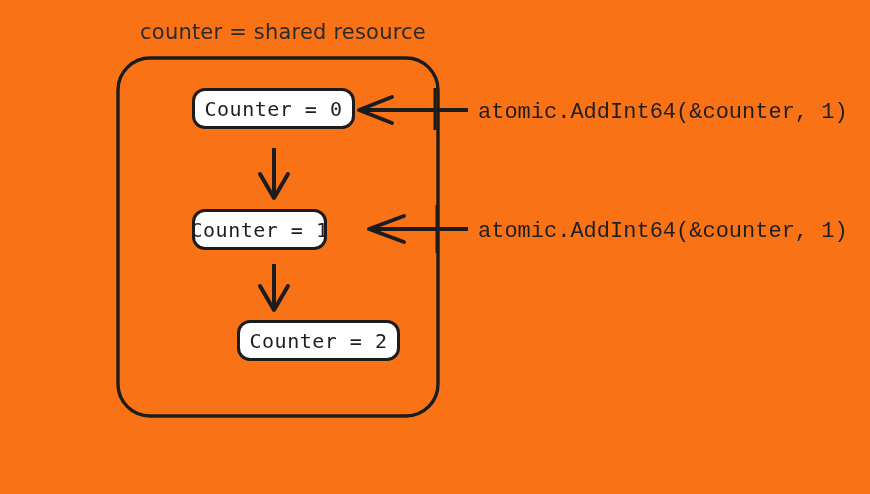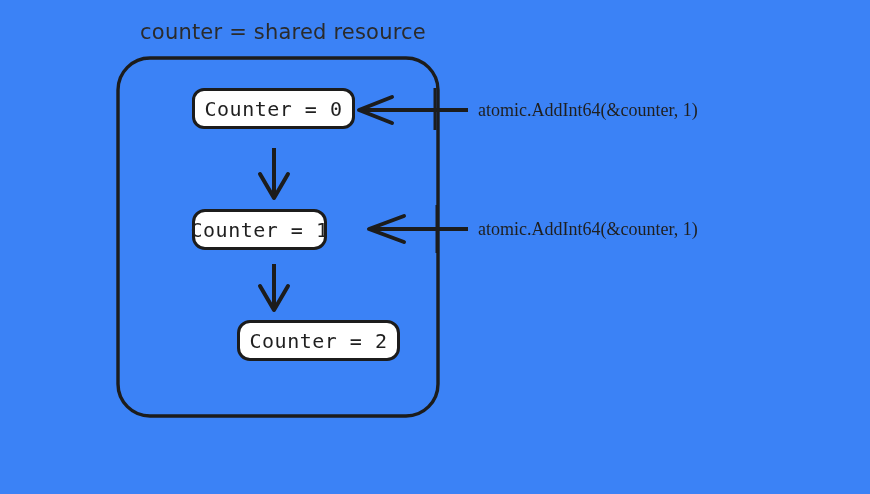--- a/index.html
+++ b/index.html
@@ -4,21 +4,21 @@
 <style>
   html, body {
     margin: 0;
     padding: 0;
     background: #ffffff;
   }
   #canvas {
     position: relative;
     width: 870px;
     height: 494px;
-    background: #3b82f6;
+    background: #f97316;
     overflow: hidden;
     font-family: "DejaVu Sans", sans-serif;
   }
   #canvas svg.layer {
     position: absolute;
     left: 0;
     top: 0;
     width: 870px;
     height: 494px;
     pointer-events: none;
@@ -49,29 +49,29 @@
     align-items: center;
     justify-content: center;
     font-family: "DejaVu Sans Mono", monospace;
     font-size: 20px;
     color: #1f1f1f;
     letter-spacing: 0.5px;
     white-space: nowrap;
   }
   .node-label { pointer-events: none; }
 
-  #node-0 { left: 192px; top: 88px;  width: 163px; height: 41px; border-radius: 12px; }
+  #node-0 { left: 192px; top: 88px;  width: 163px; height: 41px; }
   #node-1 { left: 192px; top: 209px; width: 135px; height: 41px; }
   #node-2 { left: 192px; top: 320px; width: 163px; height: 41px; margin-left: 45px; }
 
   
   .side-label {
     position: absolute;
-    font-family: Liberation Serif, serif;
-    font-size: 18px;
+    font-family: Liberation Mono, monospace;
+    font-size: 22px;
     color: #1f1f1f;
     letter-spacing: 0px;
     white-space: nowrap;
   }
   #side-label-0 { left: 478px; top: 100px; }
   #side-label-1 { left: 478px; top: 219px; }
 
   
   .caption {
     position: absolute;

